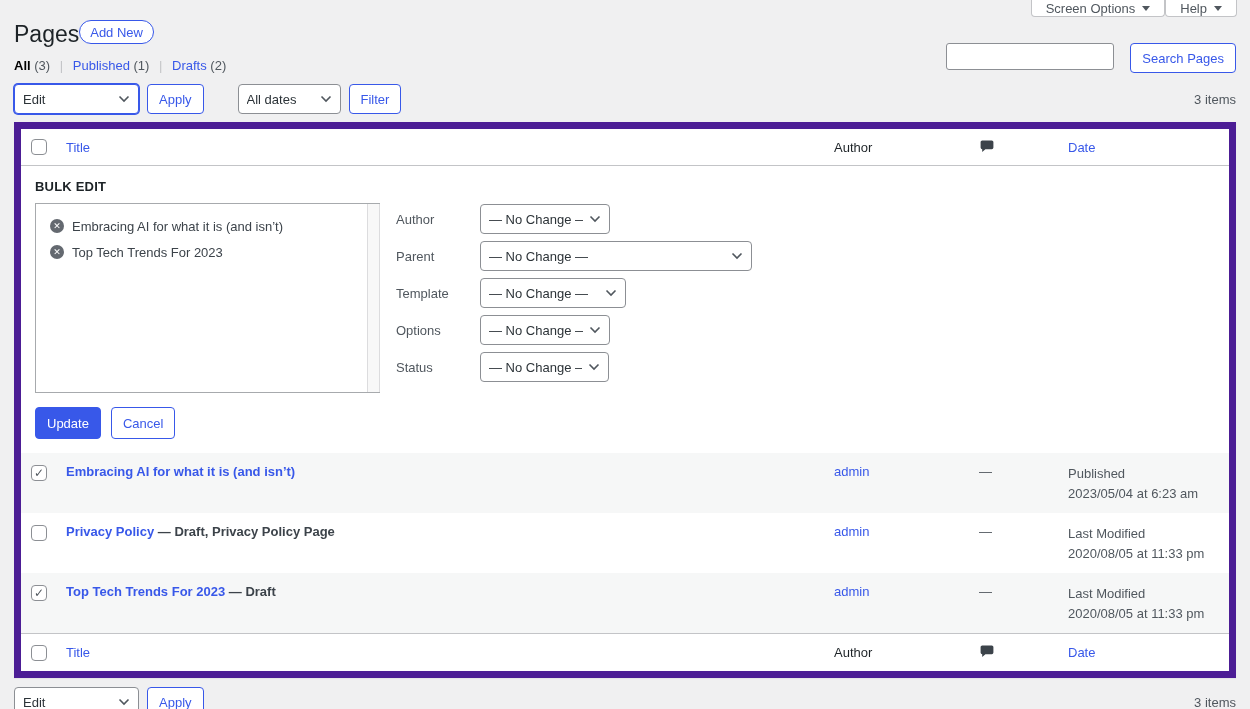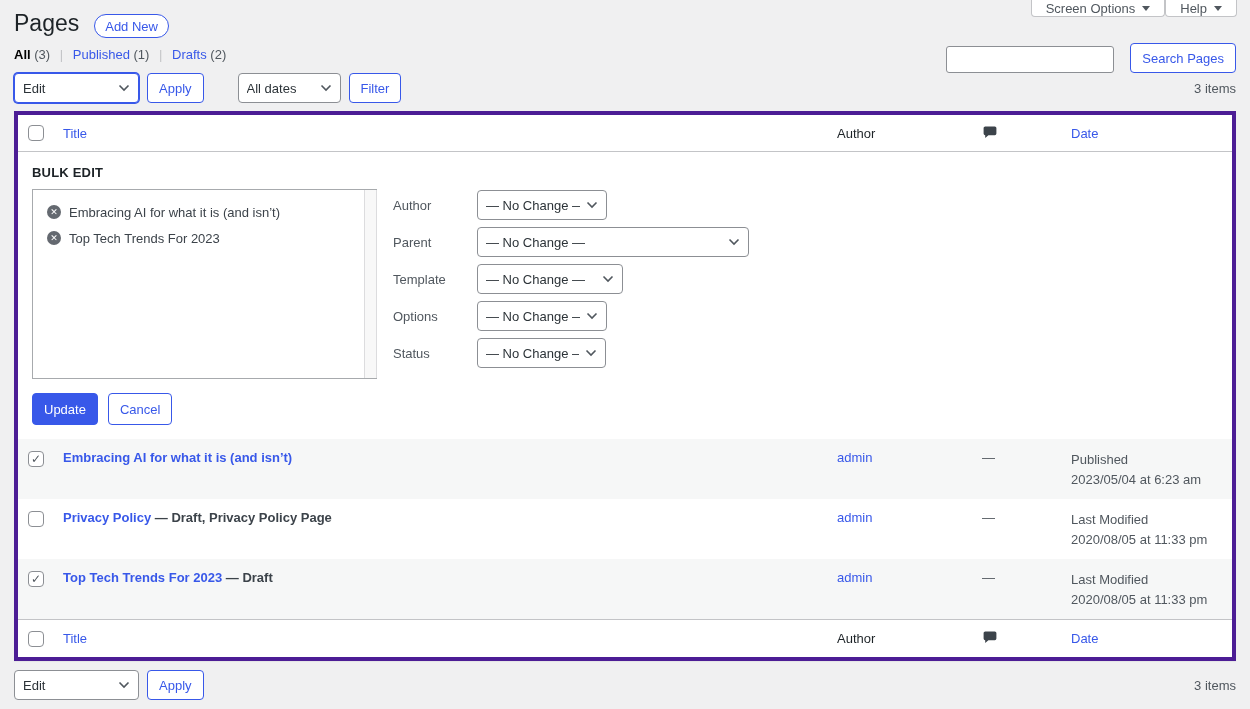--- a/index.html
+++ b/index.html
@@ -14,30 +14,30 @@
   
   .screen-links { position:absolute; top:0; right:13px; display:flex; }
   .meta-tab {
     background:#fff; border:1px solid #c3c4c7; border-top:none;
     border-radius:0 0 4px 4px; height:17px; padding:0 14px;
     display:flex; align-items:center; gap:7px; color:#50575e; font-size:13px; cursor:pointer;
   }
   .caret-down { width:0; height:0; border-left:4px solid transparent; border-right:4px solid transparent; border-top:5px solid #50575e; margin-top:1px; }
 
   
-  .titlebar { padding:9px 14px 0; display:flex; align-items:flex-end; gap:15px; }
+  .titlebar { padding:20px 14px 0; display:flex; align-items:flex-start; }
   .page-title { font-size:23px; font-weight:400; color:#1d2327; line-height:29px; }
   .btn-outline {
     background:#fff; border:1px solid #3858e9; color:#3858e9; border-radius:12px;
     font-size:13px; padding:0 10px; height:24px; display:inline-flex; align-items:center; cursor:pointer;
     font-family:inherit;
   }
 
   
-  .search-row { position:absolute; top:43px; right:14px; display:flex; gap:16px; align-items:flex-end; }
+  .search-row { position:absolute; top:43px; right:14px; display:flex; gap:16px; align-items:flex-start; }
   .search-input {
     width:168px; height:27px; border:1px solid #8c8f94; border-radius:3px; background:#fff;
     padding:0 8px; font-size:13px; font-family:inherit; color:#2c3338;
   }
   .btn-search { height:29px; border-radius:3px; padding:0 10px; }
 
   
   .subsubsub { margin:9px 14px 0; font-size:13px; color:#646970; }
   .subsubsub .current { font-weight:bold; color:#000; }
   .subsubsub .count { color:#50575e; }
@@ -54,21 +54,21 @@
     border:1px solid #8c8f94; border-radius:4px; padding:0 26px 0 8px;
     font-size:13px; font-family:inherit; color:#2c3338; width:100%; cursor:pointer;
   }
   .select-wrap.focused select { border-color:#3858e9; box-shadow:0 0 0 1px #3858e9; }
   .select-wrap .chev { position:absolute; right:9px; top:50%; transform:translateY(-50%); pointer-events:none; display:flex; }
   .btn { background:#fff; border:1px solid #3858e9; color:#3858e9; border-radius:4px; height:30px; padding:0 11px; font-size:13px; font-family:inherit; cursor:pointer; }
   .btn-primary { background:#3858e9; color:#fff; border-color:#3858e9; }
   .dates-select { margin-left:26px; }
 
   
-  .list-table { margin:0 14px; background:#fff; border:4px solid #4c1d95; box-shadow:0 1px 1px rgba(0,0,0,.04); }
+  .list-table { margin:0 14px; background:#fff; border:7px solid #4c1d95; box-shadow:0 1px 1px rgba(0,0,0,.04); }
   .grid-row { display:grid; grid-template-columns:45px 1fr 115px 104px 176px; }
   .thead-row { height:37px; border-bottom:1px solid #c3c4c7; align-items:center; }
   .tfoot-row { height:38px; border-top:1px solid #c3c4c7; align-items:center; }
   .cell-cb { padding-left:10px; display:flex; align-items:center; }
   .cell-comments { padding-left:30px; }
   .cell-date { padding-left:15px; }
   .col-head { font-size:13px; }
 
   .checkbox {
     width:16px; height:16px; border:1px solid #8c8f94; border-radius:4px; background:#fff;

